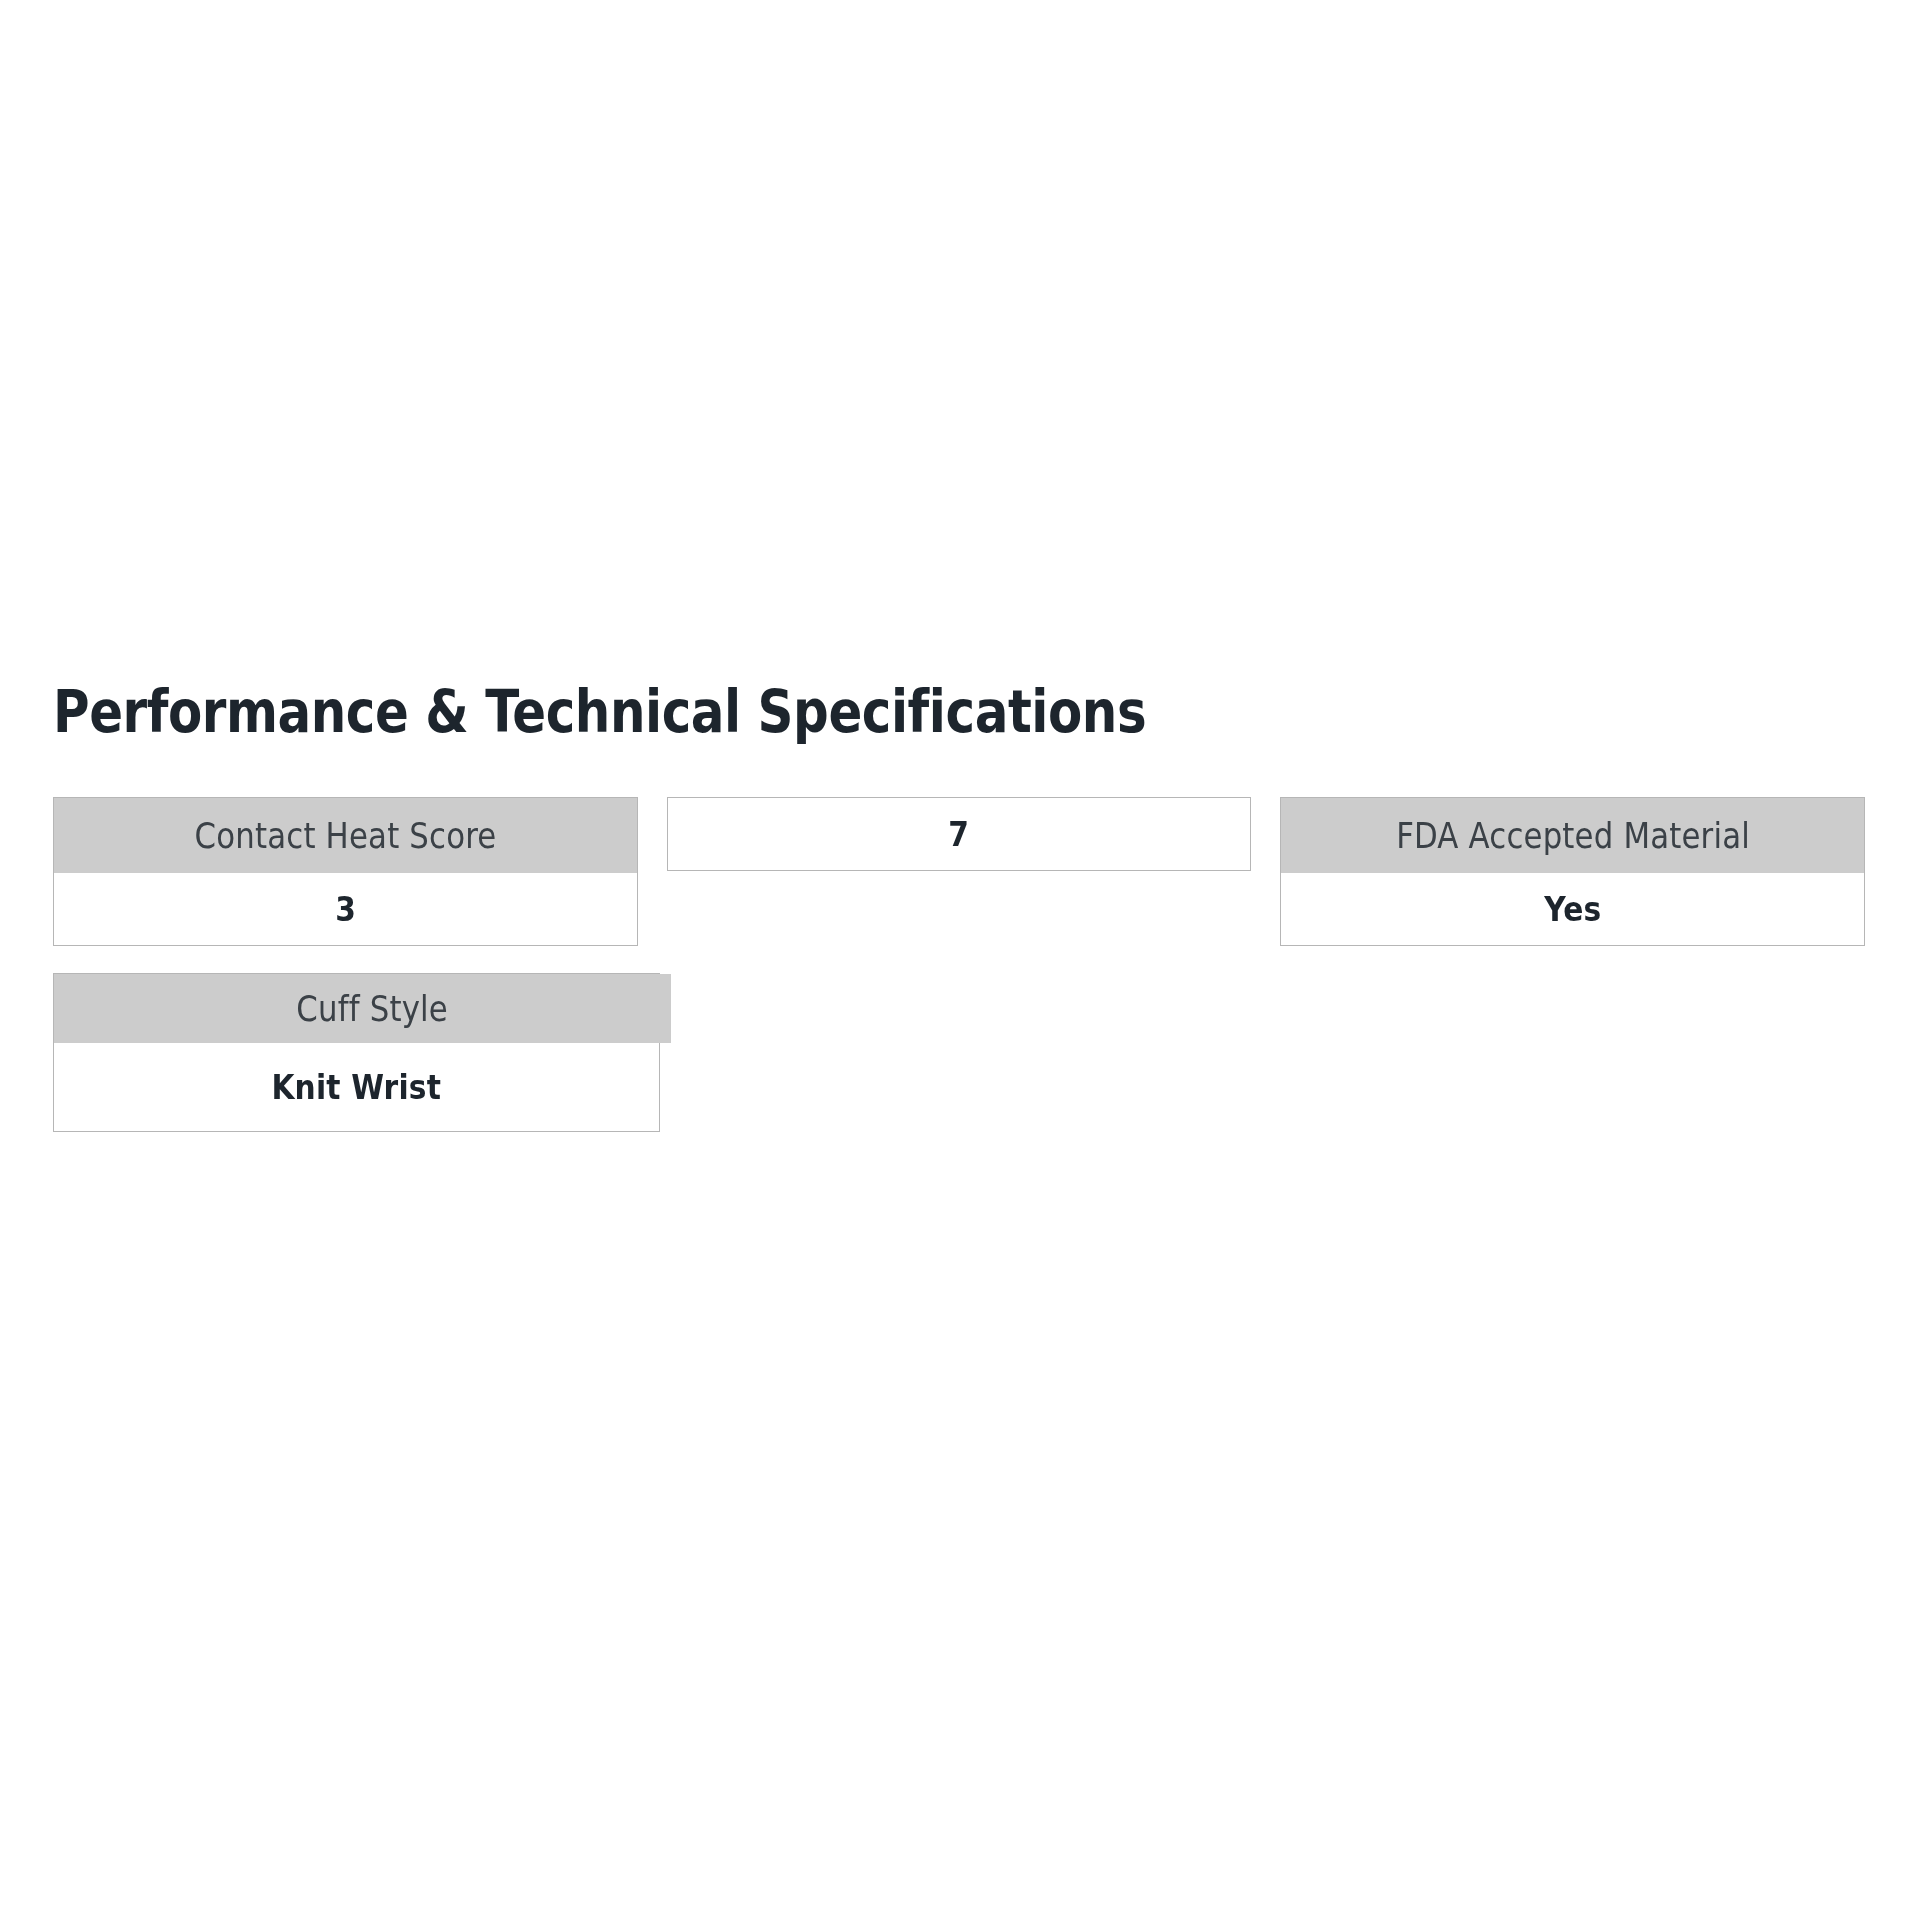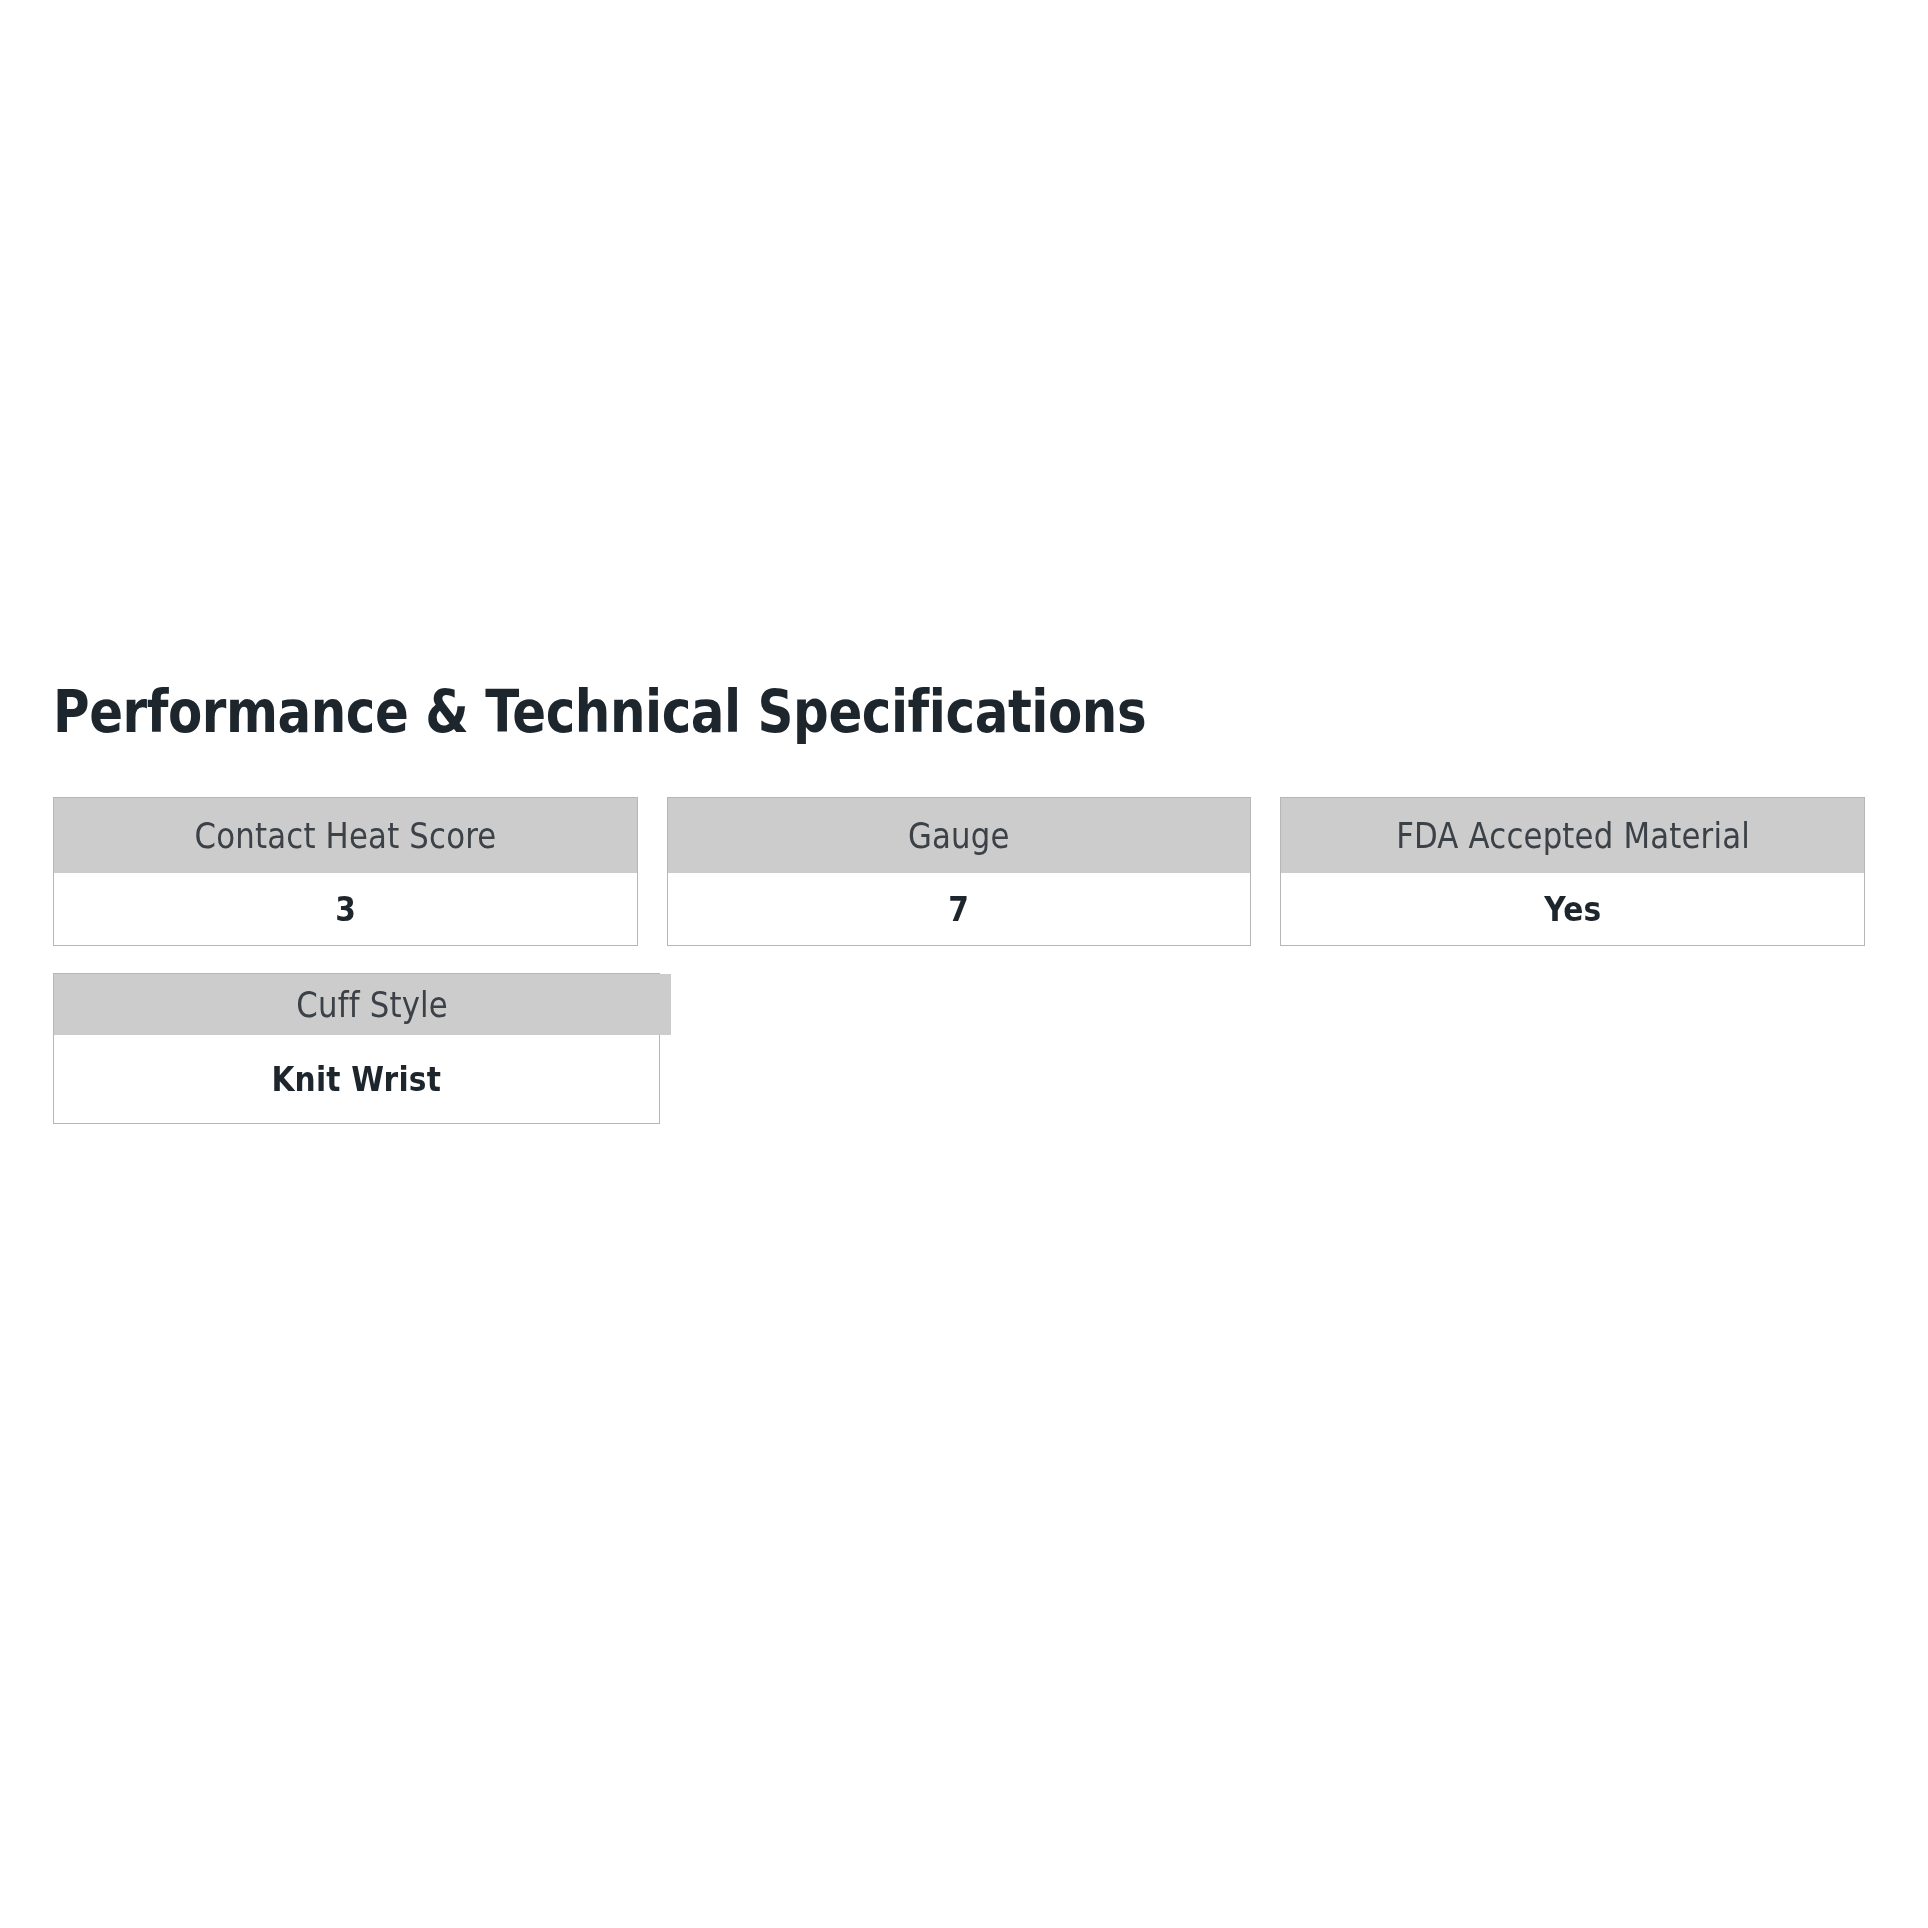--- a/index.html
+++ b/index.html
@@ -90,21 +90,21 @@
     font-weight: bold;
     color: #1d252d;
     transform: scaleX(0.9);
     transform-origin: center center;
     white-space: nowrap;
     letter-spacing: 0.2px;
   }
 
   
   .spec-row.row-2 .spec-card-header {
-    height: 61px;
+    height: 69px;
     padding-left: 20px;
   }
   .spec-row.row-2 .spec-card-value-wrap {
     height: 88px;
   }
   
   .spec-row.row-2 .spec-card.bleed-right .spec-card-header {
     margin-right: -12.2px;
   }
 </style>
@@ -120,23 +120,20 @@
     <div class="spec-card">
       <div class="spec-card-header">
         <span class="spec-card-header-label">Contact Heat Score</span>
       </div>
       <div class="spec-card-value-wrap">
         <span class="spec-card-value">3</span>
       </div>
     </div>
 
     <div class="spec-card">
-      <div class="spec-card-header">
-        <span class="spec-card-header-label">Gauge</span>
-      </div>
       <div class="spec-card-value-wrap">
         <span class="spec-card-value">7</span>
       </div>
     </div>
 
     <div class="spec-card">
       <div class="spec-card-header">
         <span class="spec-card-header-label">FDA Accepted Material</span>
       </div>
       <div class="spec-card-value-wrap">

